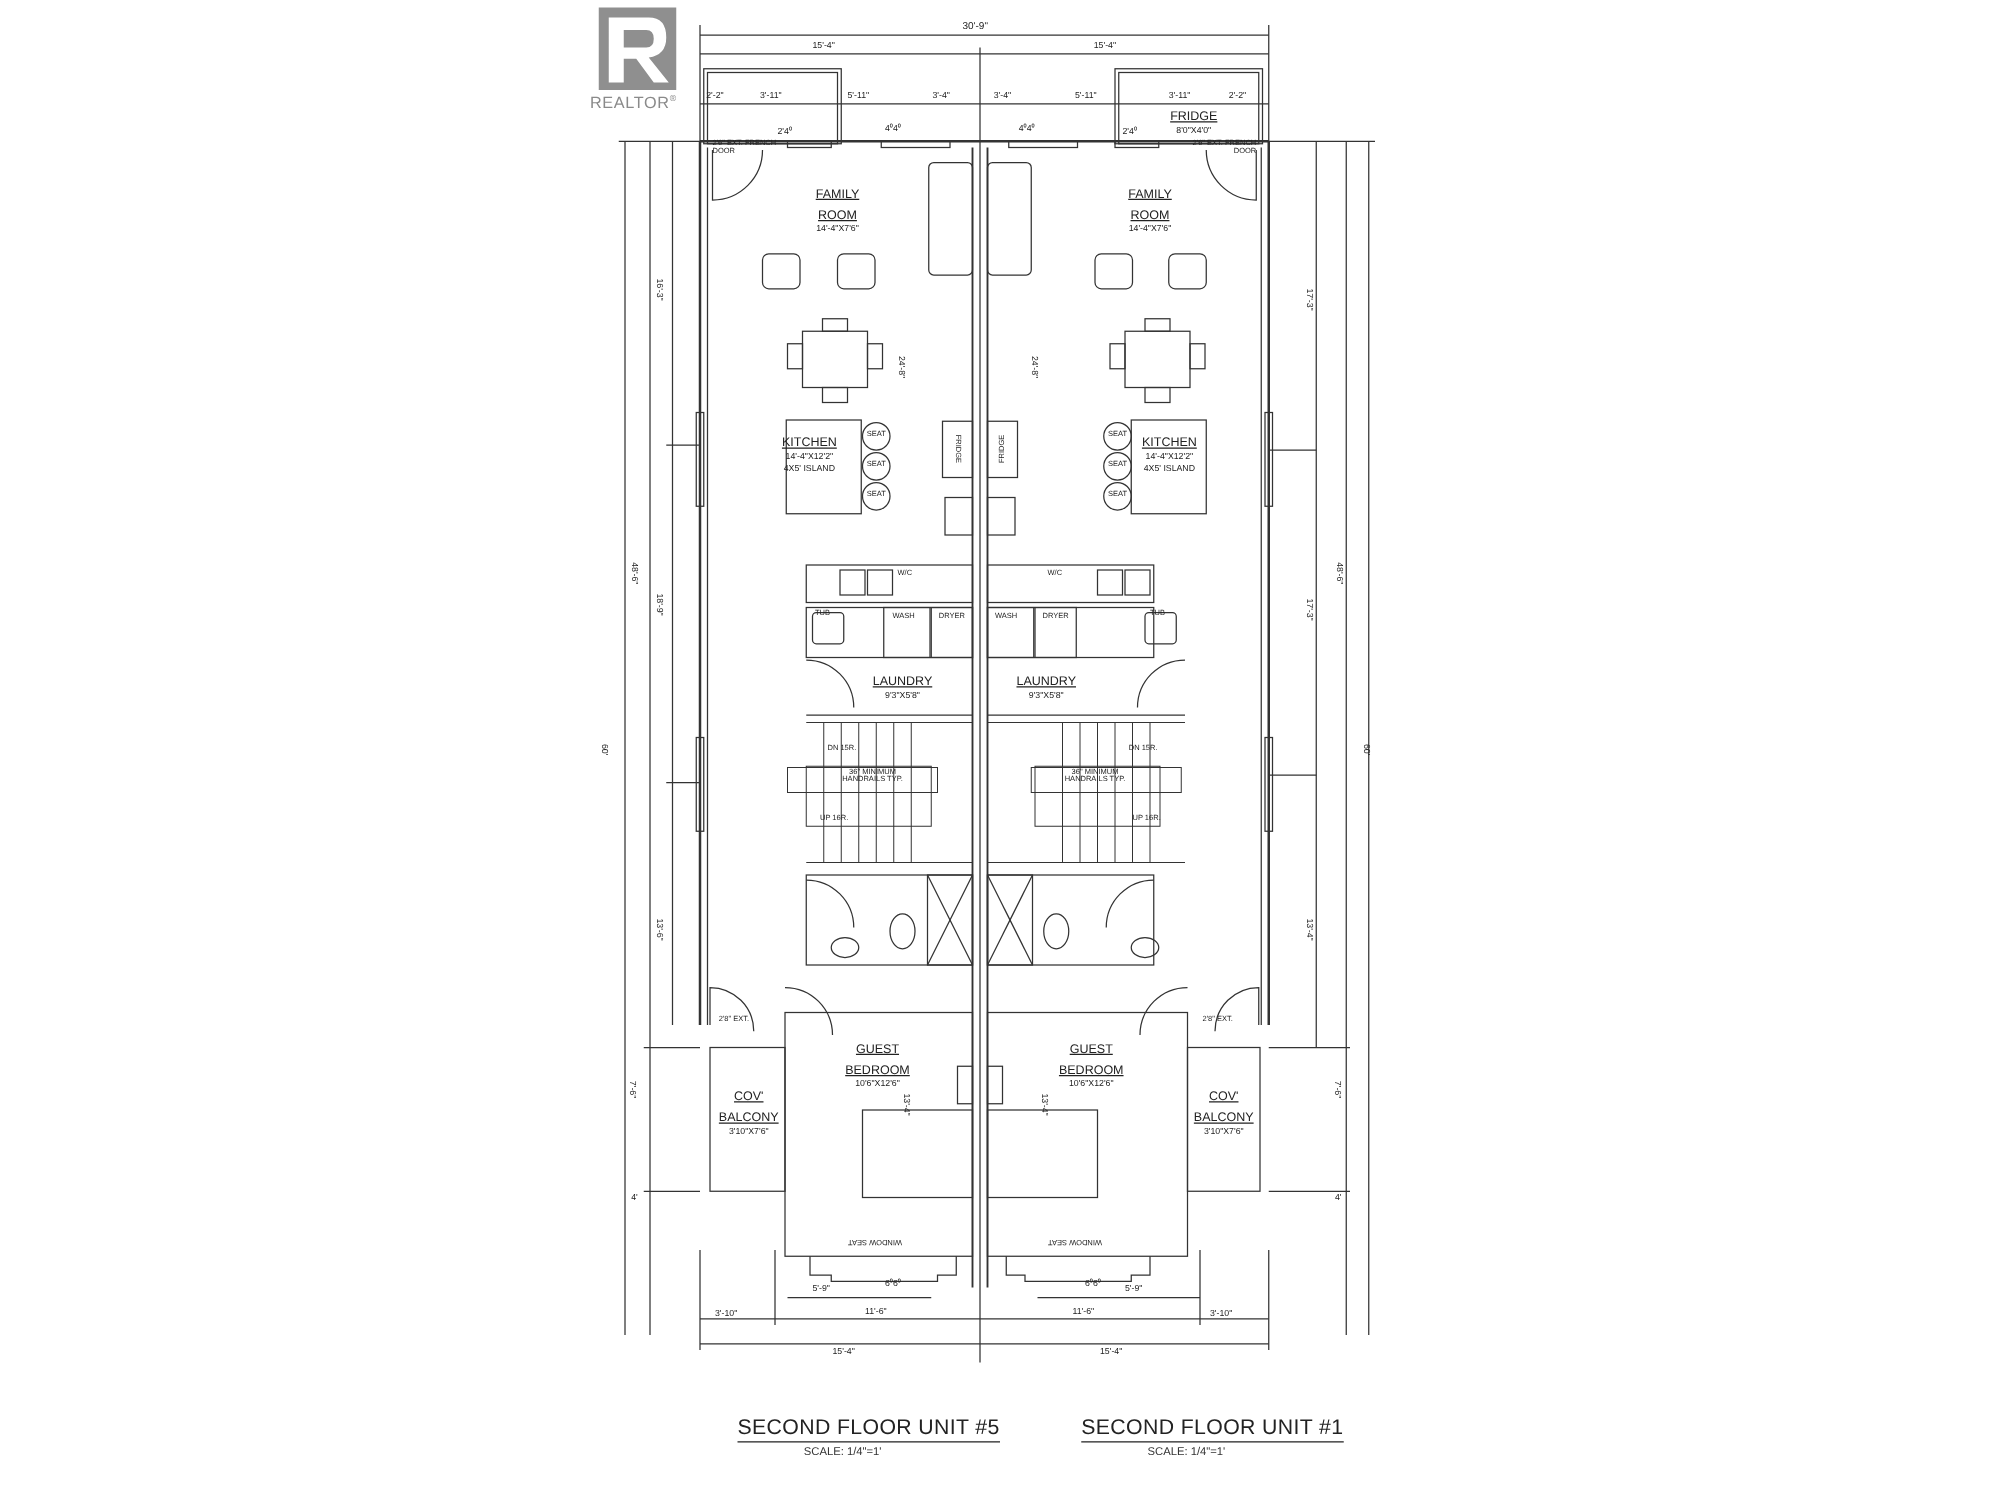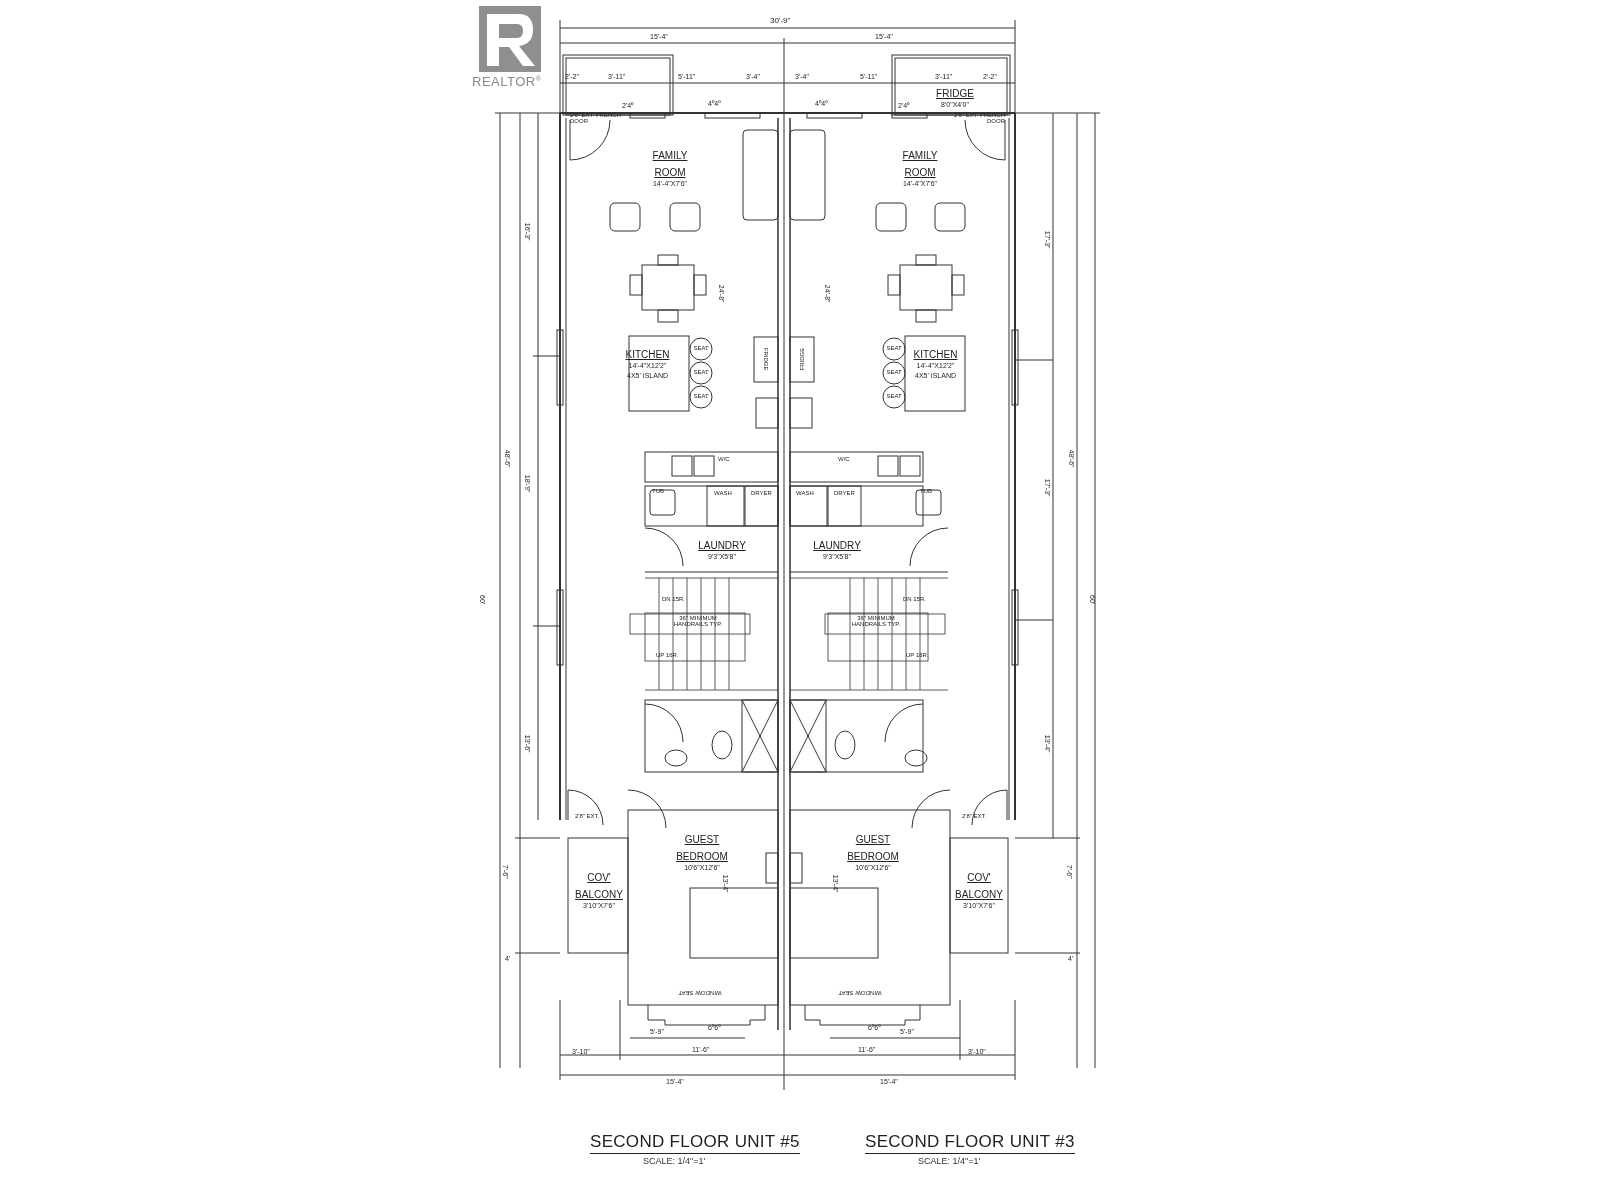--- a/index.html
+++ b/index.html
@@ -278,14 +278,14 @@
 <div class="lbl dim" style="left:692px;top:1046px">11'-6"</div>
 <div class="lbl dim" style="left:666px;top:1078px">15'-4"</div>
 <div class="lbl dim" style="left:868px;top:1024px">6⁰6⁰</div>
 <div class="lbl dim" style="left:900px;top:1028px">5'-9"</div>
 <div class="lbl dim" style="left:858px;top:1046px">11'-6"</div>
 <div class="lbl dim" style="left:968px;top:1048px">3'-10"</div>
 <div class="lbl dim" style="left:880px;top:1078px">15'-4"</div>
 
 <div class="title" style="left:590px;top:1132px">SECOND FLOOR UNIT #5</div>
 <div class="scale" style="left:643px;top:1156px">SCALE: 1/4"=1'</div>
-<div class="title" style="left:865px;top:1132px">SECOND FLOOR UNIT #3</div>
+<div class="title" style="left:865px;top:1132px">SECOND FLOOR UNIT #1</div>
 <div class="scale" style="left:918px;top:1156px">SCALE: 1/4"=1'</div>
 
 </body></html>

